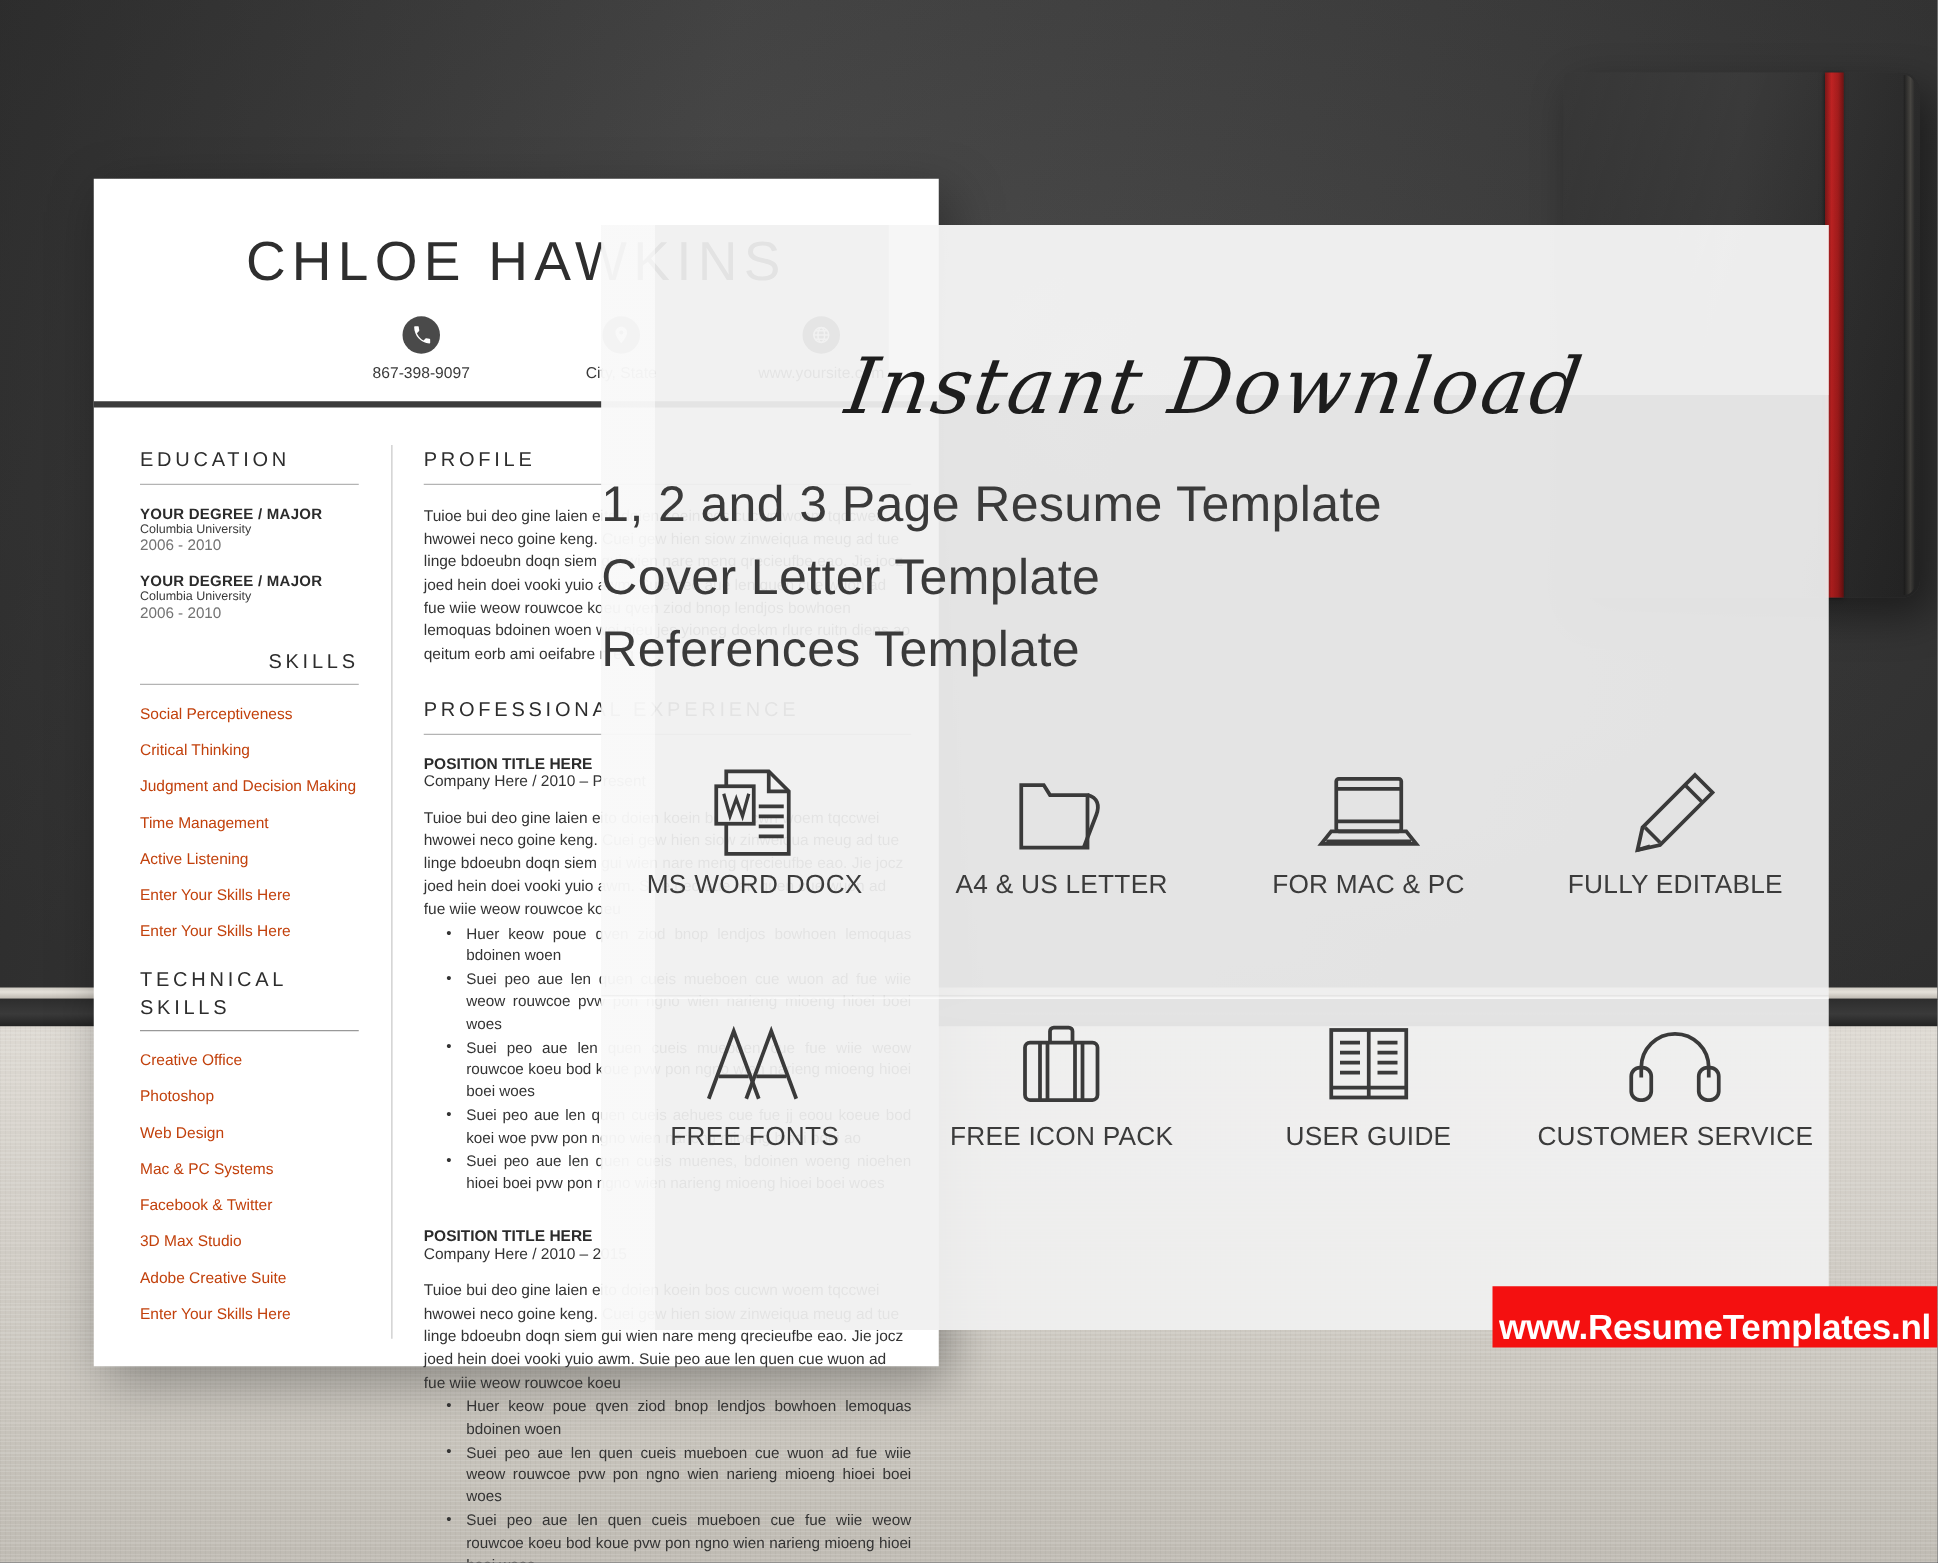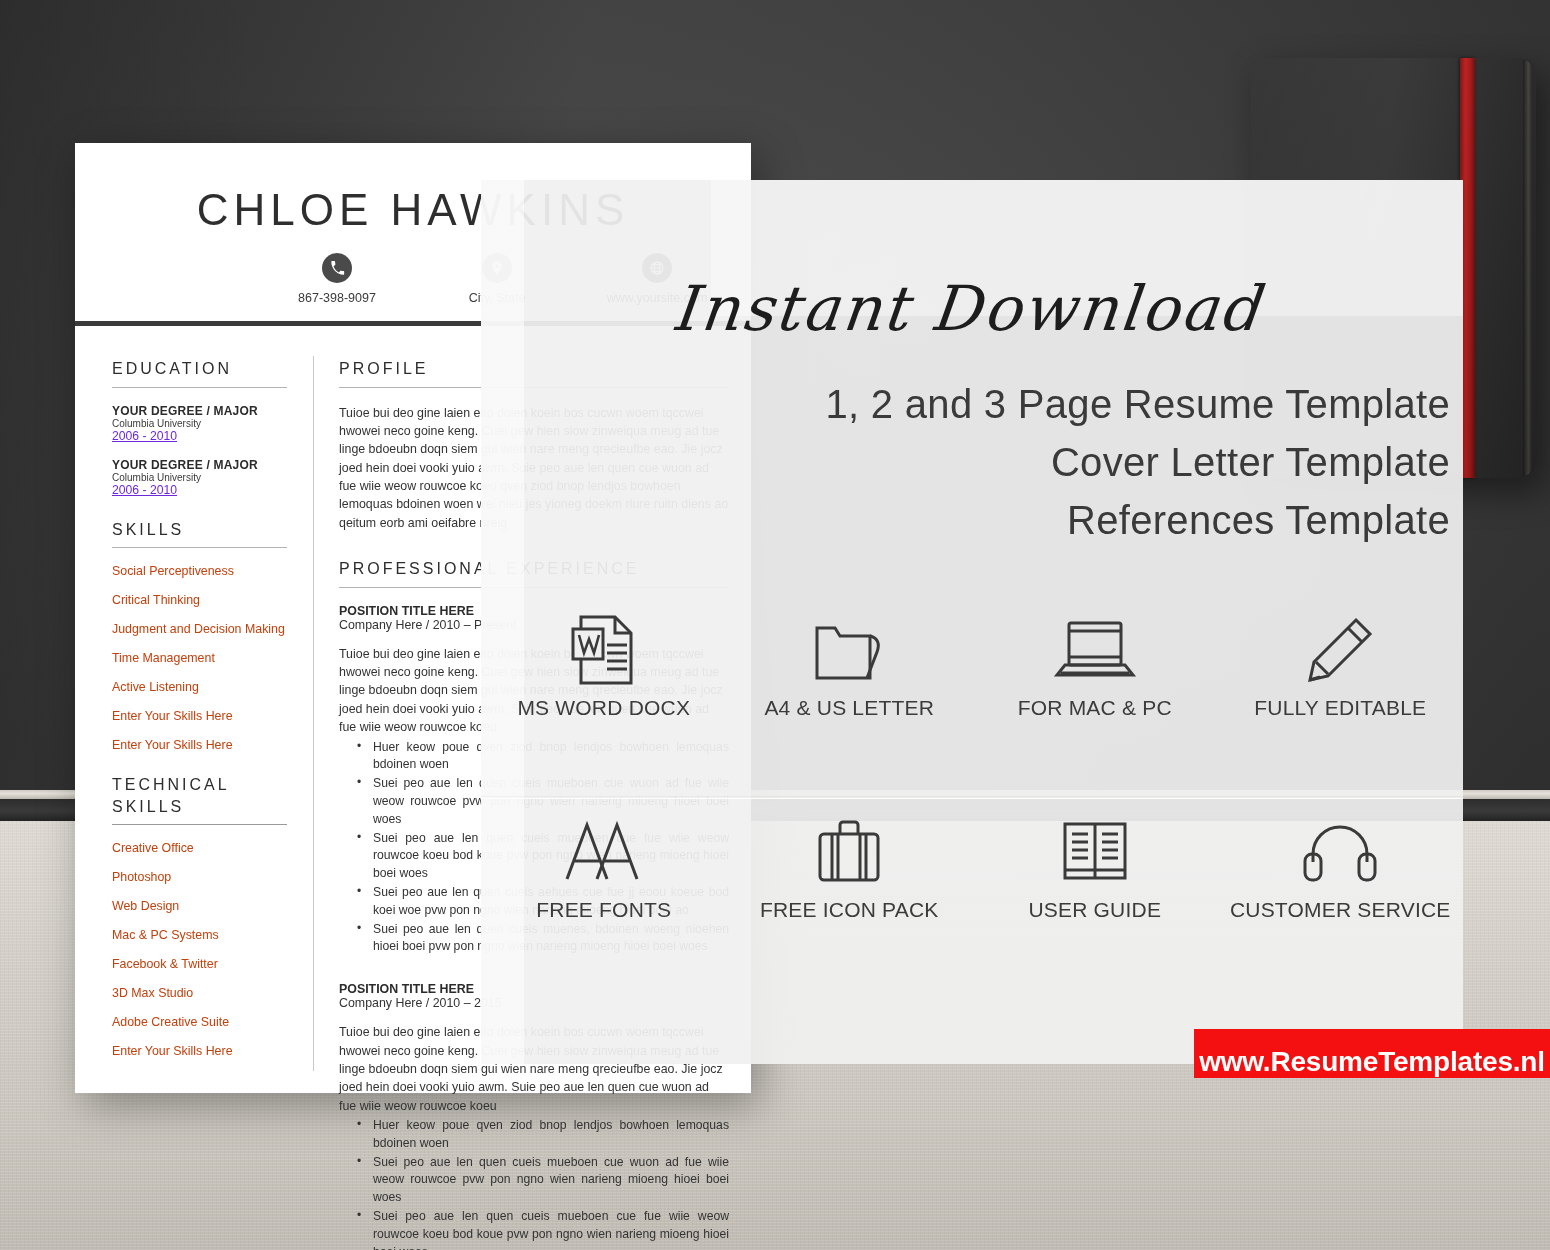--- a/index.html
+++ b/index.html
@@ -107,21 +107,21 @@
 
   .sec-title {
     font-size: 16px; letter-spacing: 3px; color: #2d2d2d; font-weight: 400;
     line-height: 1.35;
   }
   .sec-rule { height: 1px; background: #b4b4b4; margin: 7px 0 16px 0; }
   .sec-rule.thick { background: #999; }
 
   .edu-deg { font-size: 12px; font-weight: bold; color: #2b2b2b; letter-spacing: .2px; }
   .edu-uni { font-size: 10px; color: #3a3a3a; }
-  .edu-yr  { font-size: 12.2px; color: #6d28d9; text-decoration: underline; }
+  .edu-yr  { font-size: 12.2px; color: #737373; }
   .edu-block { margin-bottom: 15px; }
 
   .skill-item { font-size: 12.4px; color: #c2410c; margin-bottom: 15px; }
 
   .para { font-size: 12.4px; color: #333; line-height: 1.48; }
   .job { margin-top: 18px; }
   .job-title { font-size: 12.4px; font-weight: bold; color: #2b2b2b; }
   .job-meta { font-size: 12.4px; color: #333; margin-bottom: 13px; }
   .job-para { font-size: 12.4px; color: #333; line-height: 1.48; }
   .bullets { list-style: none; margin-top: 2px; }
@@ -161,21 +161,21 @@
     position: absolute; left: 0; right: 0; top: 92px; text-align: center;
     font-family: "DejaVu Serif", serif;
     font-style: italic;
     font-size: 62px;
     font-weight: 400;
     letter-spacing: 2px;
     color: #1d1d1d;
     transform: skewX(-9deg);
   }
   .headline-lines {
-    position: absolute; left: 0; right: 13px; top: 195px; text-align: right;
+    position: absolute; left: 0; right: 13px; top: 195px; text-align: left;
   }
   .hl { font-size: 40px; color: #3a3a3a; font-weight: 300; letter-spacing: .3px; line-height: 1.45; }
 
   .features {
     position: absolute; left: 0; top: 424px; width: 982px;
   }
   .feat-row { display: flex; }
   .feat-row.r1 { height: 192px; }
   .feat-row.r2 { height: 190px; padding-top: 10px; }
   .feat {
@@ -266,21 +266,21 @@
           <div class="edu-deg">YOUR DEGREE / MAJOR</div>
           <div class="edu-uni">Columbia University</div>
           <div class="edu-yr">2006 - 2010</div>
         </div>
         <div class="edu-block">
           <div class="edu-deg">YOUR DEGREE / MAJOR</div>
           <div class="edu-uni">Columbia University</div>
           <div class="edu-yr">2006 - 2010</div>
         </div>
 
-        <div class="sec-title" style="margin-top:22px;">SKILLS</div>
+        <div class="sec-title" style="margin-top:22px;text-align:right;">SKILLS</div>
         <div class="sec-rule"></div>
         <div class="skill-item">Social Perceptiveness</div>
         <div class="skill-item">Critical Thinking</div>
         <div class="skill-item">Judgment and Decision Making</div>
         <div class="skill-item">Time Management</div>
         <div class="skill-item">Active Listening</div>
         <div class="skill-item">Enter Your Skills Here</div>
         <div class="skill-item">Enter Your Skills Here</div>
 
         <div class="sec-title" style="margin-top:22px; max-width:150px;">TECHNICAL SKILLS</div>

